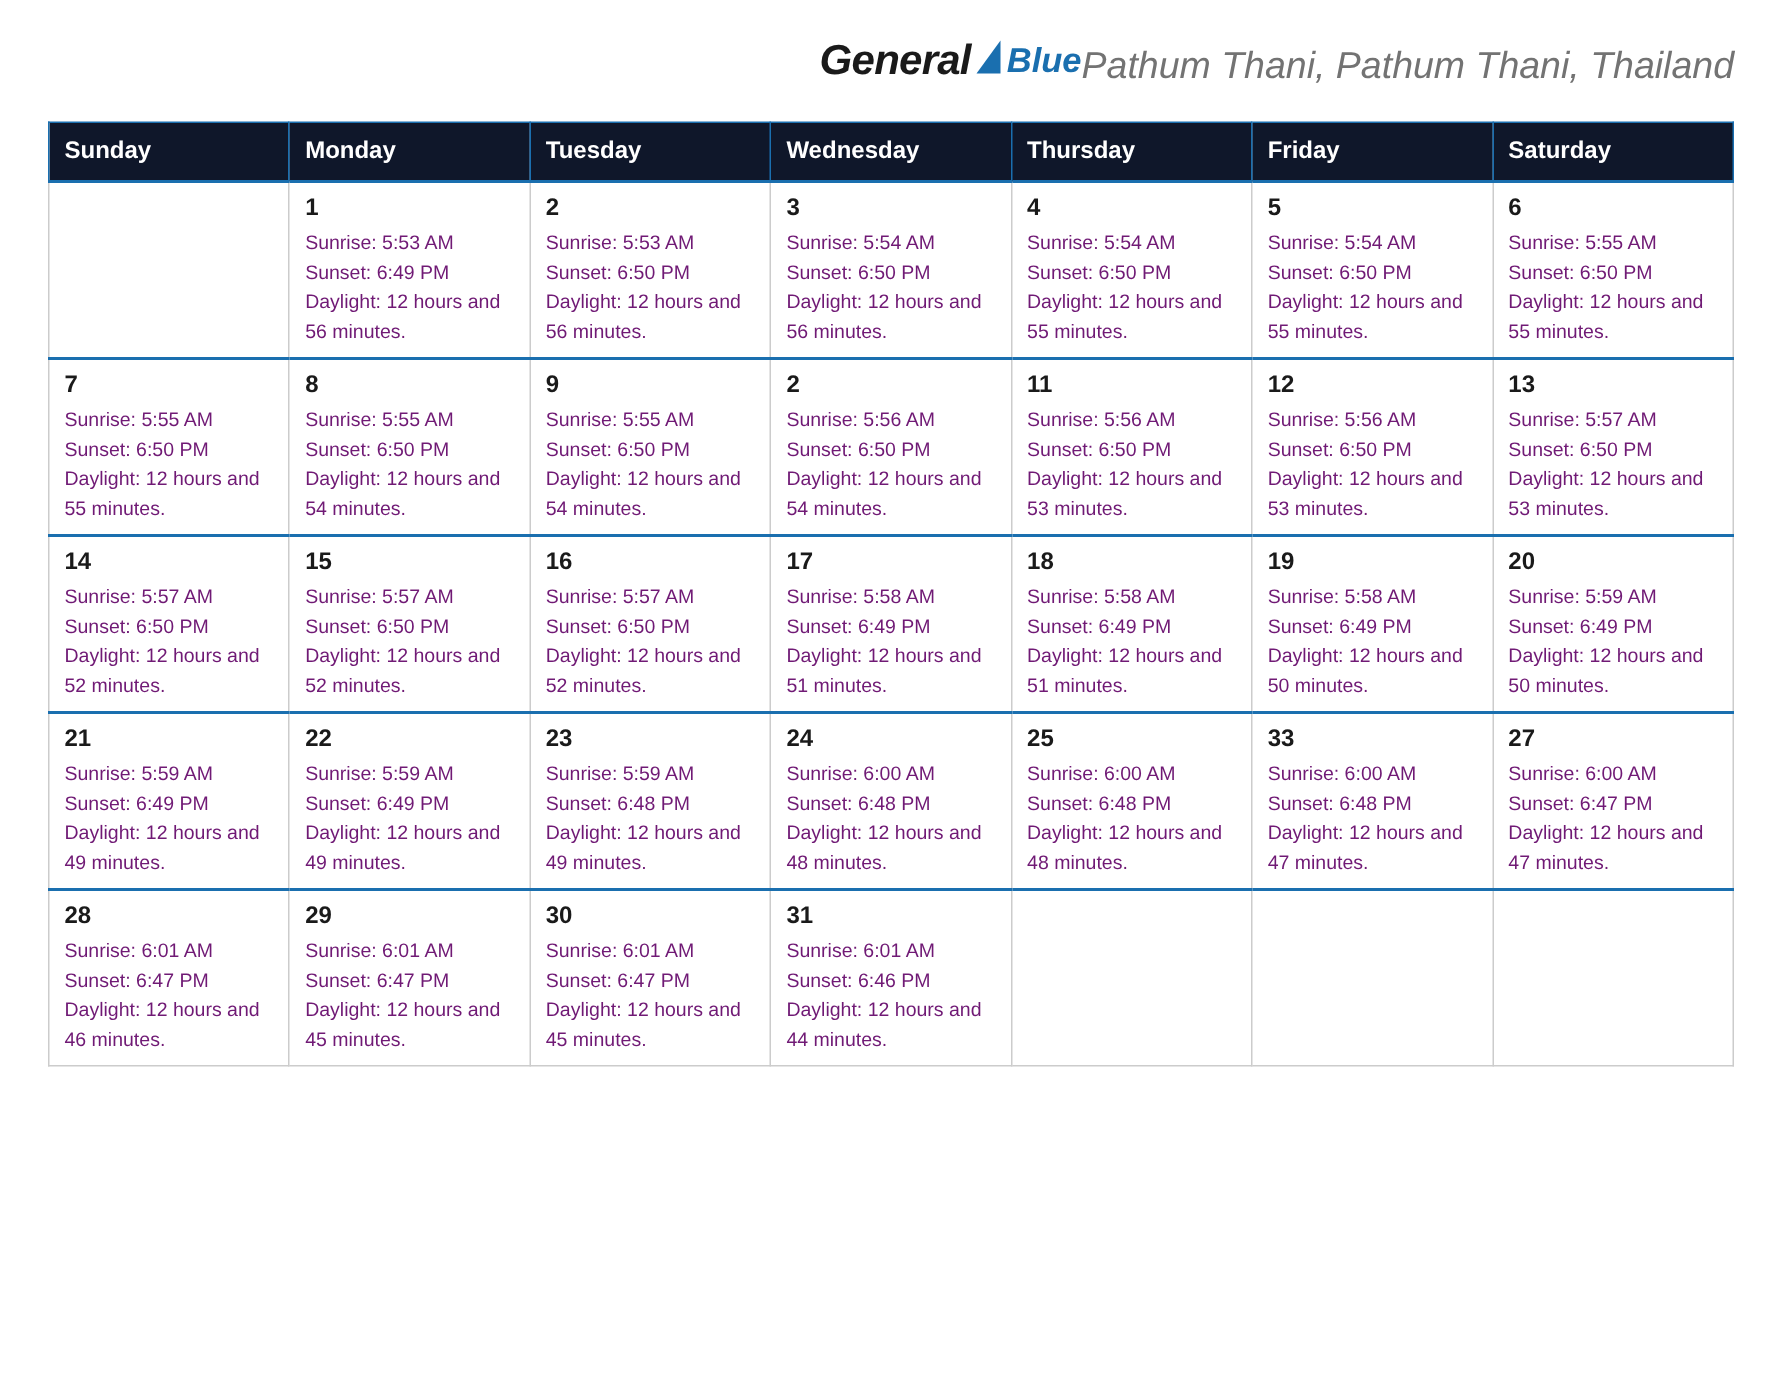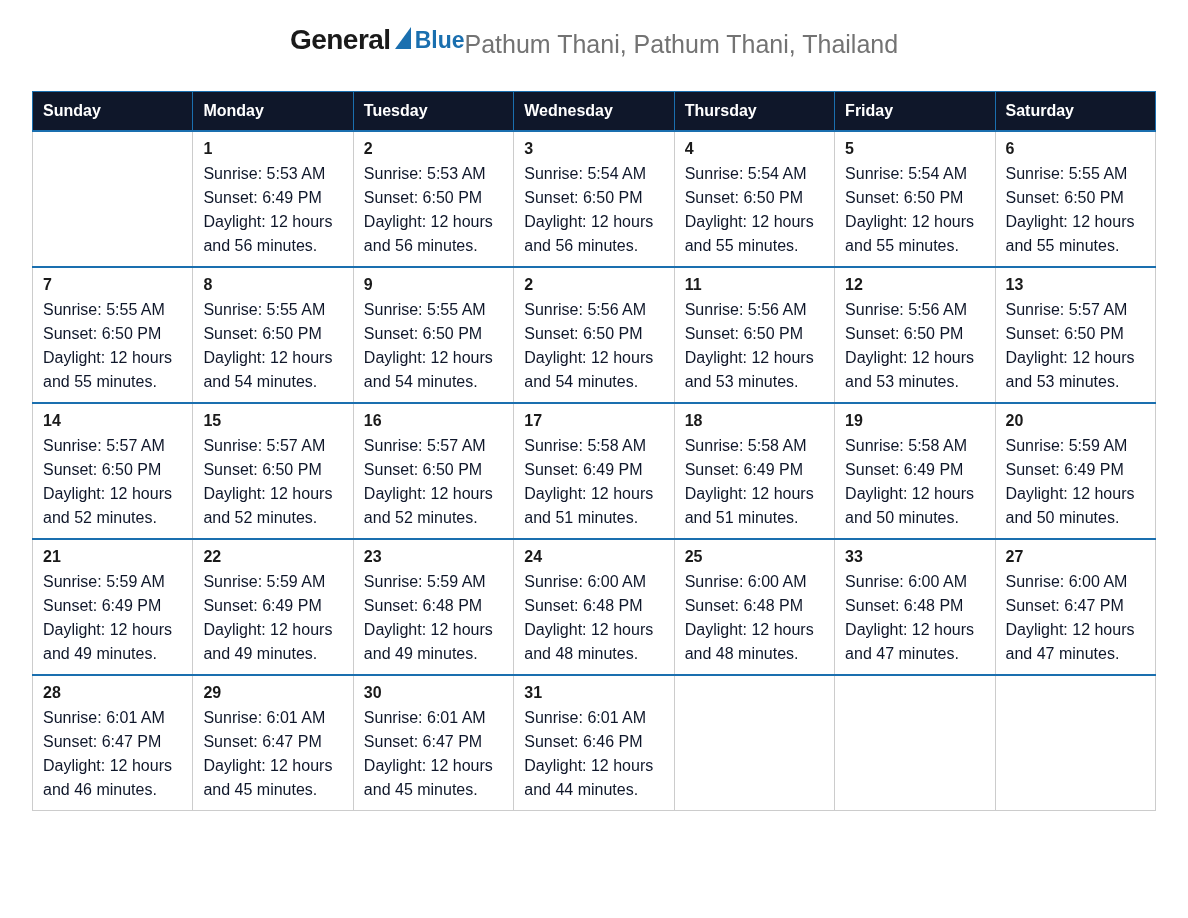--- a/index.html
+++ b/index.html
@@ -5,23 +5,24 @@
     * { box-sizing: border-box; margin: 0; padding: 0; }
     body {
       font-family: Arial, sans-serif;
       background: #ffffff;
       padding: 24px 32px;
       width: 1188px;
       min-height: 918px;
     }
     .header {
       display: flex;
-      justify-content: center;
+      justify-content: flex-end;
       align-items: flex-start;
-      margin-bottom: 32px;
+      margin-bottom: 22px;
+      font-style: italic;
     }
     .logo {
       display: flex;
       flex-direction: column;
       align-items: flex-start;
     }
     .logo-top {
       display: flex;
       align-items: center;
     }
@@ -87,22 +88,22 @@
       background: #fff;
     }
     .day-number {
       font-size: 16px;
       font-weight: bold;
       color: #1a1a1a;
       margin-bottom: 4px;
       display: block;
     }
     .day-info {
-      font-size: 16px;
-      color: #0f172a;
+      font-size: 13px;
+      color: #701a75;
       line-height: 1.5;
     }
     .week-row td {
       border-top: 2px solid #1a6faf;
     }
   </style>
 </head>
 <body>
 
 <div class="header">

